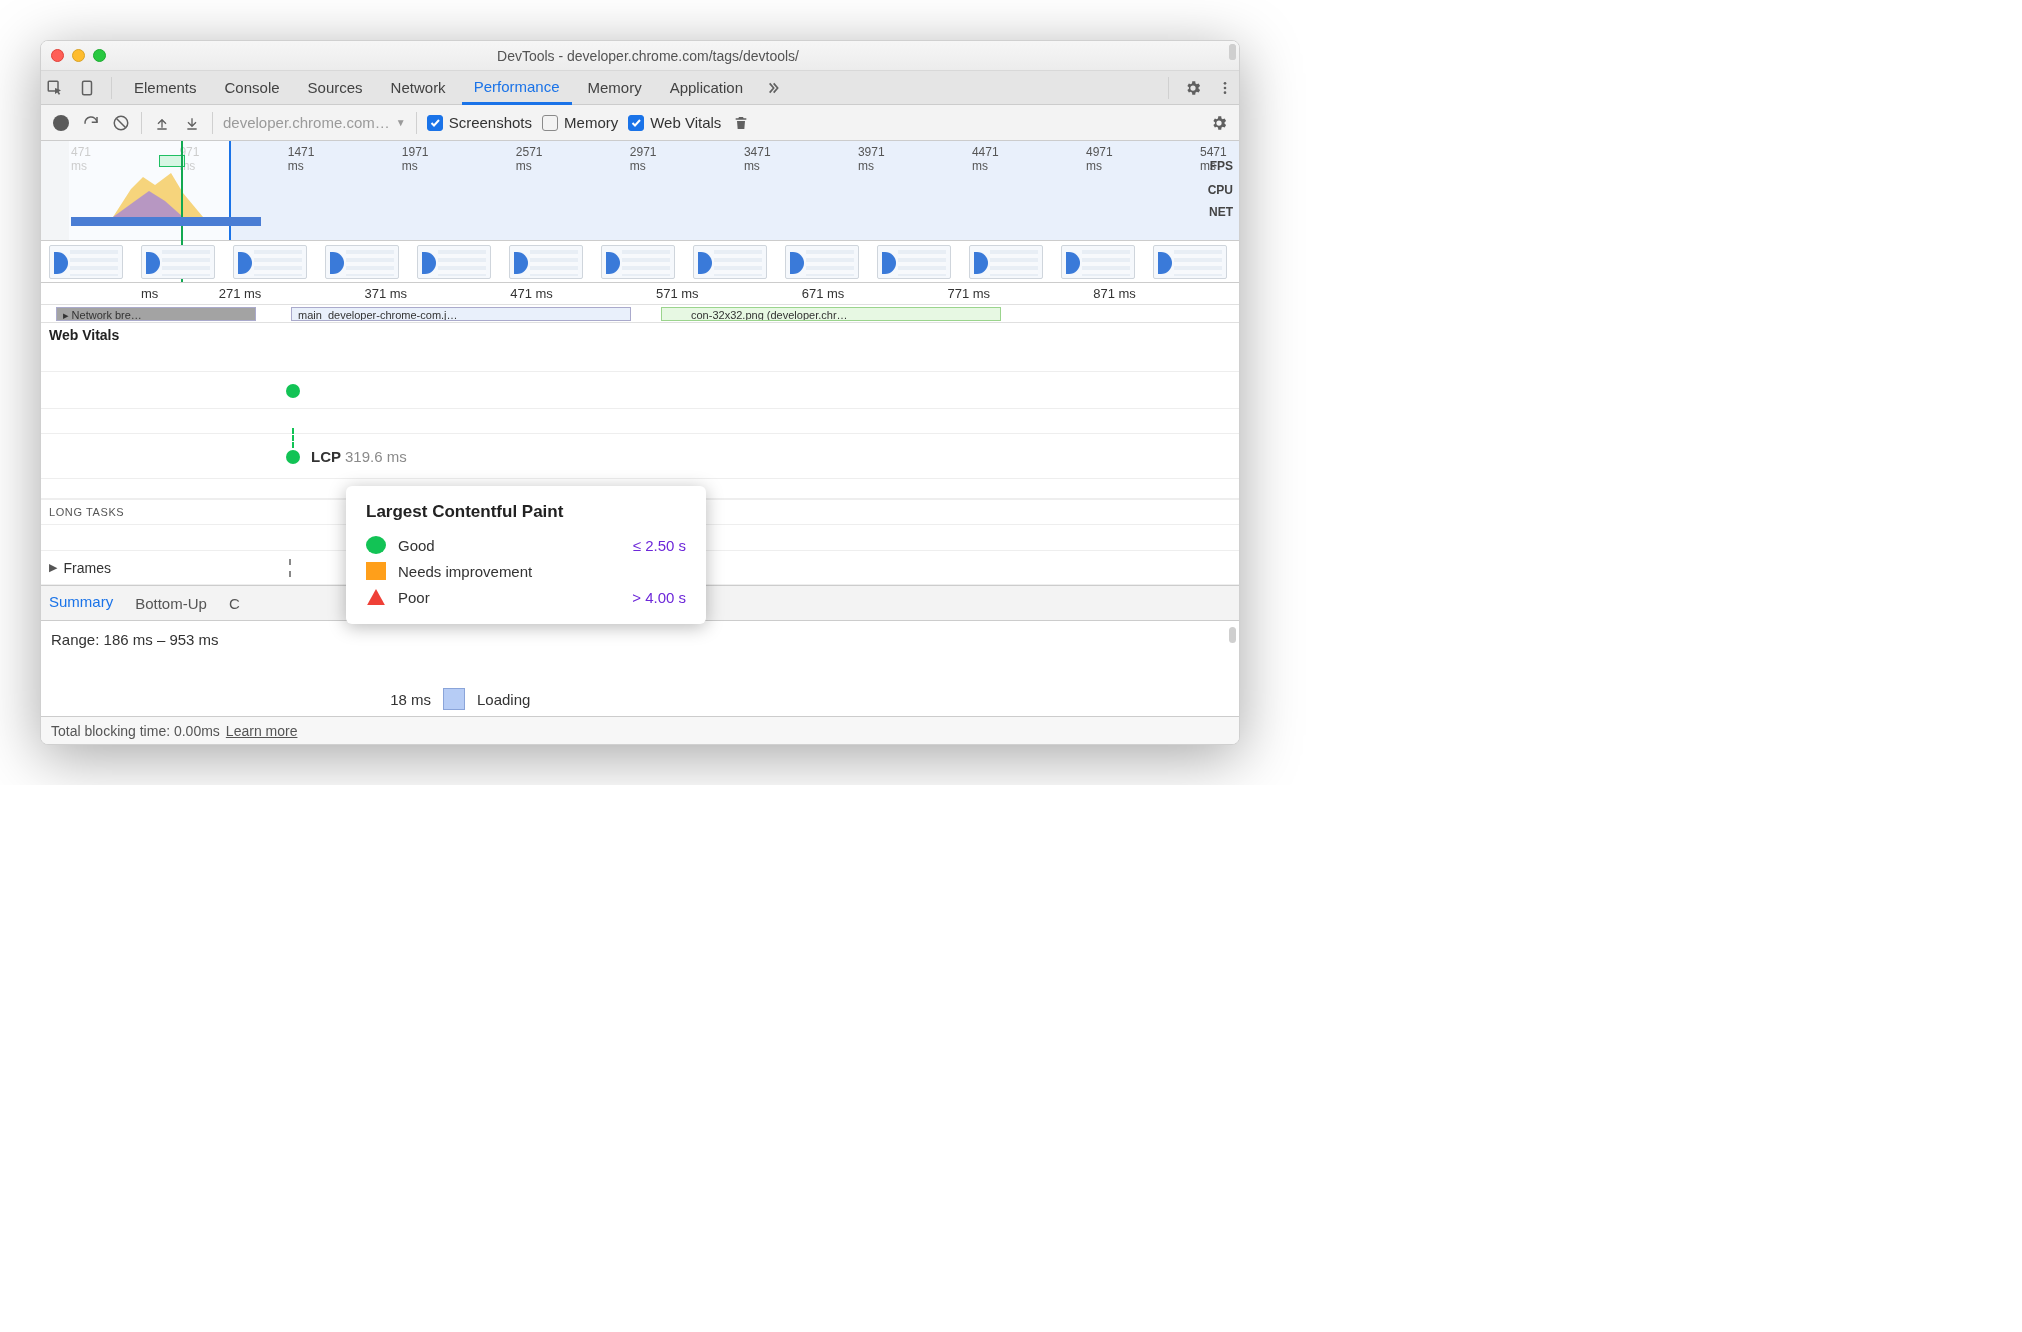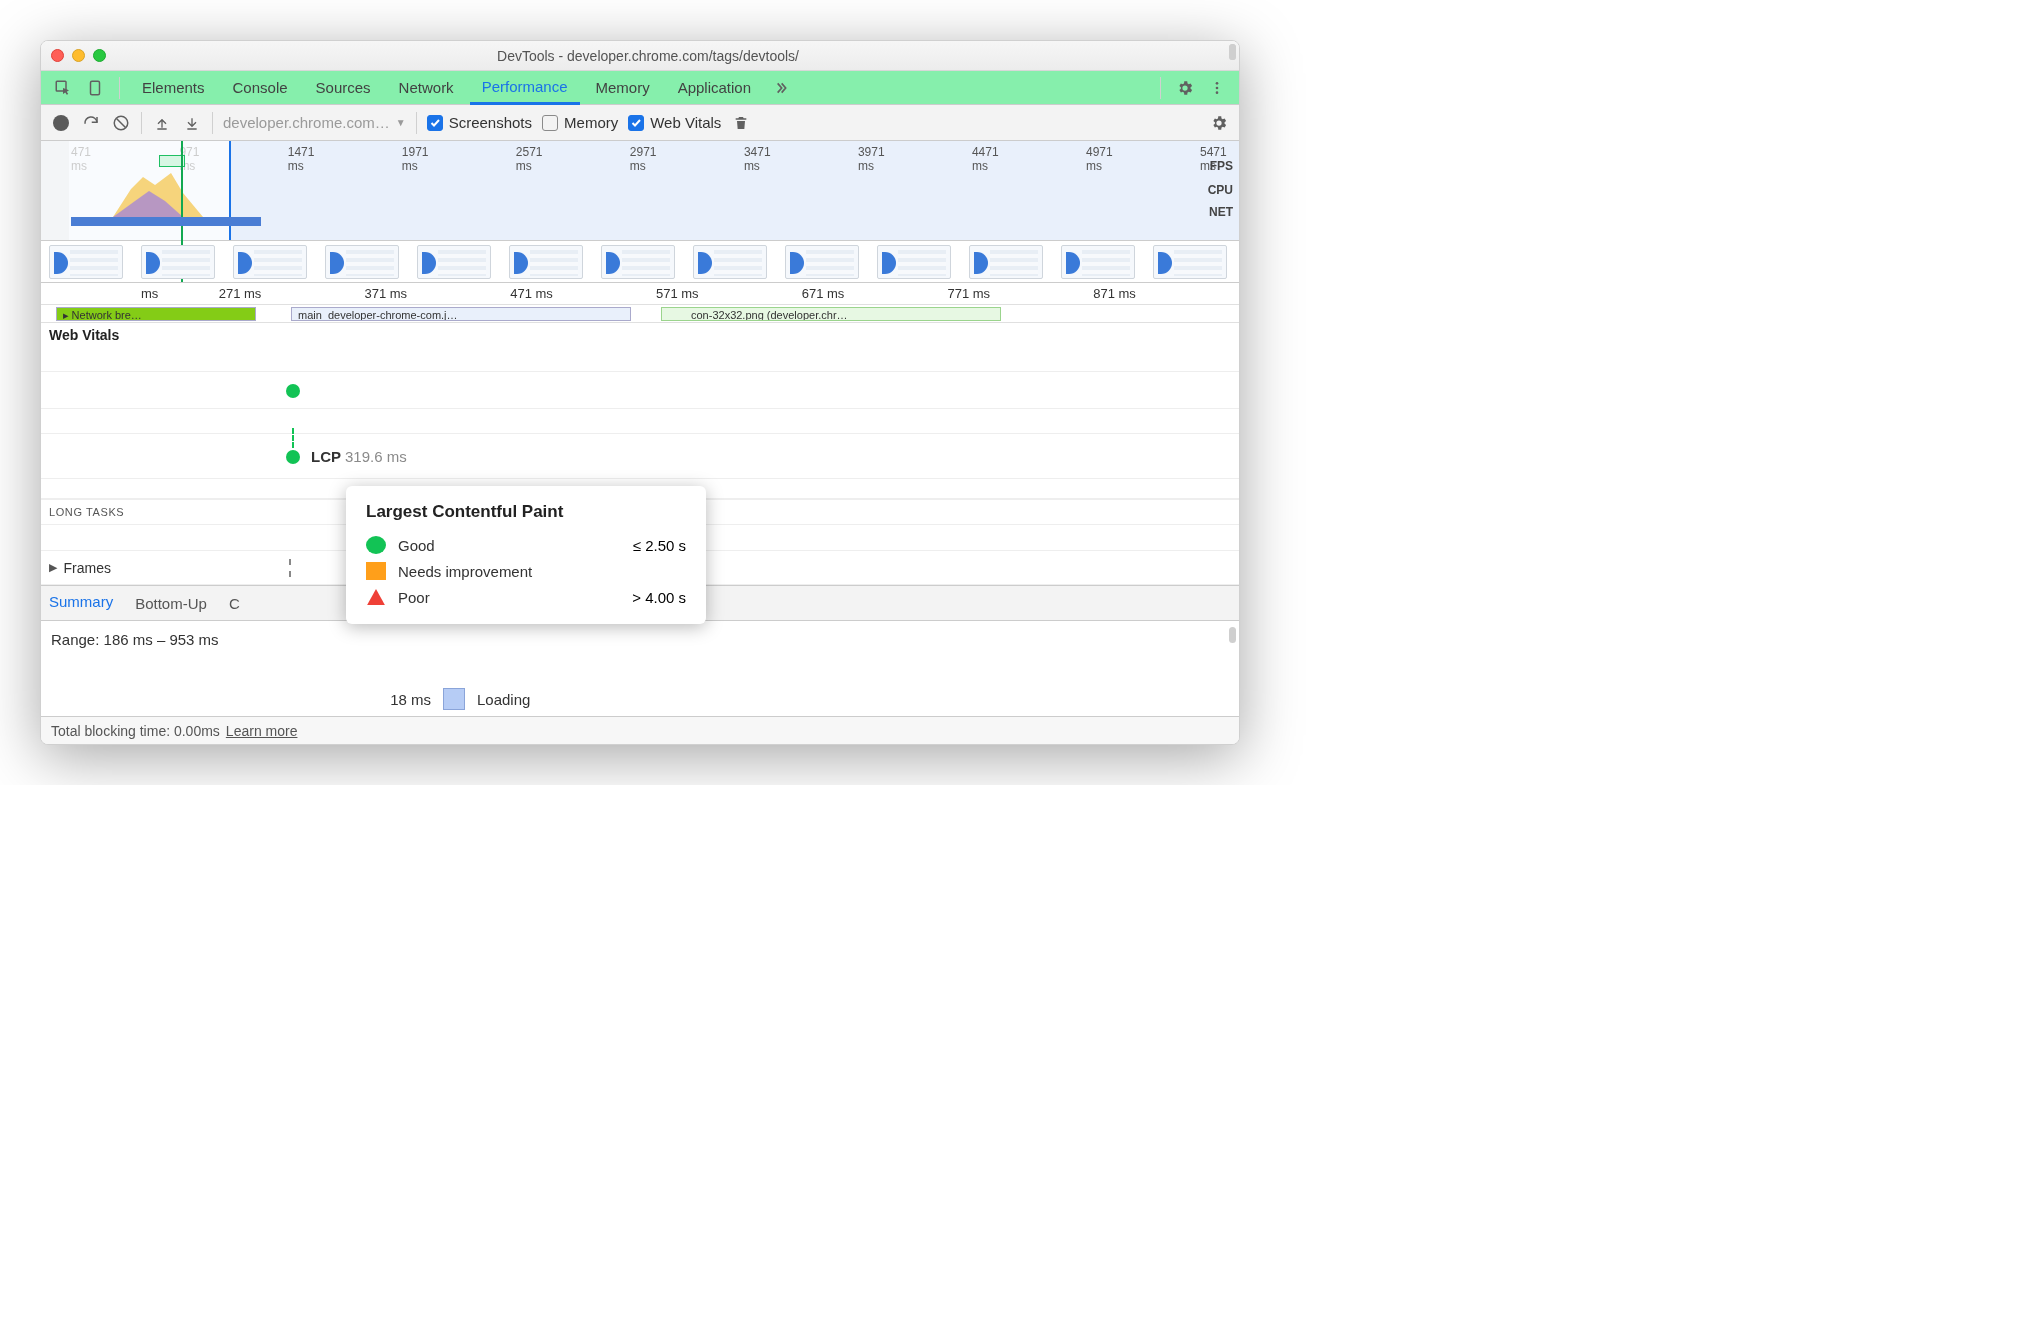--- a/index.html
+++ b/index.html
@@ -32,22 +32,22 @@
   .tl { width:13px; height:13px; border-radius:50%; }
   .tl.red{background:#ff5f57;border:1px solid #e14038;}
   .tl.yellow{background:#febc2e;border:1px solid #d9a326;}
   .tl.green{background:#28c840;border:1px solid #1cab2f;}
   .titlebar .title{
     position:absolute; left:16px; right:0; text-align:center;
     font-size:14px; color:#545454;
   }
   
   .tabs-row{
-    height:34px; background:#86efac; border-bottom:1px solid #ccc;
-    display:flex; align-items:center; padding:0 8px; gap:4px;
+    height:34px; background:#e5e5e5; border-bottom:1px solid #ccc;
+    display:flex; align-items:center; padding:0 0; gap:4px;
   }
   .icon-btn{
     width:28px; height:28px; display:flex;align-items:center;justify-content:center;
     color:#606060; border-radius:3px; cursor:pointer;
   }
   .sep{ width:1px; height:22px; background:#d0d0d0; margin:0 6px; }
   .tab{
     padding:0 12px; height:34px; display:flex;align-items:center;
     color:#424242; font-size:15px; cursor:pointer; white-space:nowrap;
   }
@@ -95,21 +95,21 @@
   .thumbs{height:42px;background:#fff;border-bottom:1px solid #ccc;display:flex;gap:18px;padding:4px 8px;}
   .thumb{width:74px;height:34px;border:1px solid #cfd5dc;background:#f5f8fc;position:relative;border-radius:2px;}
   .thumb::before{content:"";position:absolute;left:4px;top:6px;width:14px;height:22px;background:#3a7ad9;border-radius:0 11px 11px 0;}
   .thumb::after{content:"";position:absolute;right:4px;top:4px;width:48px;height:26px;background:repeating-linear-gradient(#e8eef5,#e8eef5 4px,#f7f9fc 4px,#f7f9fc 8px);}
   
   .flame-ticks{height:22px;border-bottom:1px solid #e0e0e0;display:flex;align-items:center;padding-left:100px;font-size:13px;color:#333;white-space:nowrap;}
   .flame-ticks span{display:inline-block;width:150px;}
   .flame-ticks .first{width:80px;}
   .netslice{height:18px;border-bottom:1px solid #e0e0e0;position:relative;overflow:hidden;}
   .netslice .chip{position:absolute;top:2px;height:14px;font-size:11px;color:#333;padding:0 6px;line-height:14px;white-space:nowrap;overflow:hidden;}
-  .chip.a{left:15px;width:200px;background:#84cc16;border:1px solid #aac;}
+  .chip.a{left:15px;width:200px;background:#a3a3a3;border:1px solid #aac;}
   .chip.b{left:250px;width:340px;background:#e9f0fb;border:1px solid #aac;}
   .chip.c{left:620px;width:340px;background:#e7f8e3;border:1px solid #9bd48d;padding-left:29px;}
   
   .section-hdr{padding:4px 8px;font-size:14px;color:#222;font-weight:600;}
   .track{height:38px;border-top:1px solid #eee;border-bottom:1px solid #eee;position:relative;margin-top:24px;}
   .marker-dot{position:absolute;width:14px;height:14px;border-radius:50%;background:#12c355;}
   .marker-dot.m1{left:245px;top:12px;}
   .track.lcp{height:46px;position:relative;padding-top:10px;}
   .track.lcp .dashed{position:absolute;left:251px;top:-6px;width:0;height:20px;border-left:2px dashed #12c355;}
   .marker-dot.m2{left:245px;top:16px;}
@@ -122,21 +122,21 @@
   .frames-row .notch{position:absolute;left:248px;top:8px;width:0;height:18px;border-left:2px dashed #888;}
   
   .tooltip-card{
     position:absolute;left:305px;top:445px;width:360px;background:#fff;
     border-radius:6px;box-shadow:0 3px 18px rgba(0,0,0,0.28);
     padding:16px 20px 14px 20px;z-index:20;
   }
   .tooltip-card h4{font-size:17px;font-weight:700;color:#222;margin-bottom:10px;}
   .tooltip-card .row{display:flex;align-items:center;font-size:15px;color:#333;padding:4px 0;}
   .tooltip-card .row .sh{width:20px;height:18px;margin-right:12px;display:flex;align-items:center;justify-content:center;}
-  .tooltip-card .row .val{margin-left:auto;color:#000000;}
+  .tooltip-card .row .val{margin-left:auto;color:#6d28d9;}
   .sh.green-c{width:16px;height:16px;border-radius:50%;background:#12c355;}
   .sh.orange-s{width:16px;height:16px;background:#ff9f1a;}
   .sh.red-t svg{display:block;}
   
   .bottom-tabs{height:36px;border-top:1px solid #ccc;border-bottom:1px solid #ccc;background:#f3f3f3;display:flex;align-items:center;padding-left:8px;gap:22px;font-size:15px;color:#555;}
   .btab{height:44px;display:flex;align-items:center;cursor:pointer;}
   .btab.active{color:#1a73e8;border-bottom:3px solid #1a73e8;}
   
   .summary-pane{padding:10px 10px 0 10px;background:#fff;}
   .summary-pane .range{font-size:15px;color:#333;}

